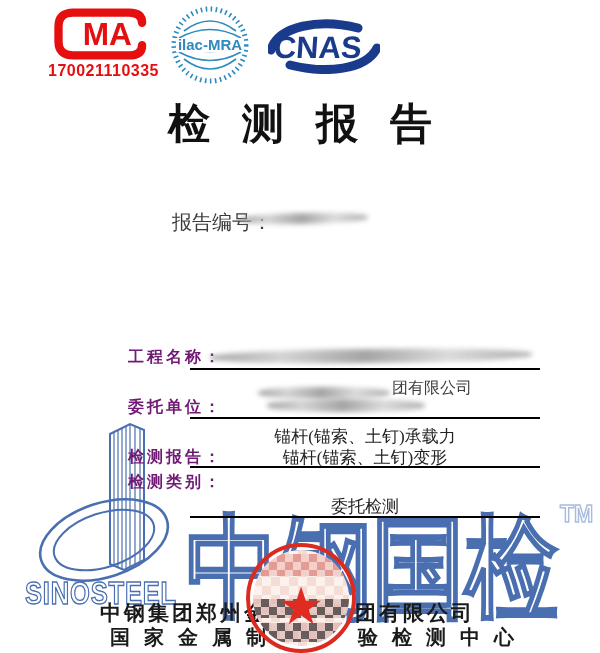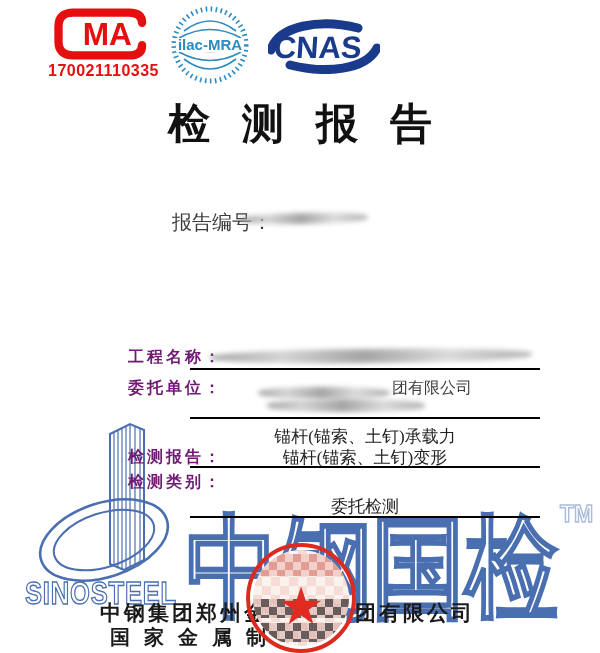--- a/index.html
+++ b/index.html
@@ -110,21 +110,21 @@
   <div class="redact redact-reportno"></div>
 
   <div class="label" style="top:347px;">工程名称：</div>
   <div class="redact redact-project"></div>
   <div class="uline" style="top:368px;"></div>
 
   <div class="client-row">
     <div class="redact redact-client1"></div>
     <span class="client-suffix">团有限公司</span>
   </div>
-  <div class="label" style="top:378px;font-family:Liberation Mono, monospace;">委托单位：</div>
+  <div class="label" style="top:397px;font-family:Liberation Mono, monospace;">委托单位：</div>
   <div class="redact redact-client2"></div>
   <div class="uline" style="top:417px;"></div>
 
   <div class="content" style="top:446px;">锚杆(锚索、土钉)变形</div>
   <div class="content" style="top:425px;">锚杆(锚索、土钉)承载力</div>
   <div class="label" style="top:447px;">检测报告：</div>
   <div class="uline" style="top:466px;"></div>
 
   <div class="content" style="top:495px;">委托检测</div>
   <div class="label" style="top:472px;">检测类别：</div>
@@ -145,20 +145,21 @@
   </svg>
 
   <svg class="wm-main-svg" viewBox="0 0 412 160">
     <text class="wm-main-text" x="8" y="114" textLength="372" lengthAdjust="spacingAndGlyphs">中钢国检</text>
     <text class="wm-tm" x="382" y="30">TM</text>
   </svg>
 
   <span class="footer-span f1 f1l">中钢集团郑州金</span>
   <span class="footer-span f1 f1r">团有限公司</span>
   <span class="footer-span f2 f2l">国家金属制</span>
+  <span class="footer-span f2 f2r">验检测中心</span>
 
   <div class="seal">
     <div class="seal-inner">
       <div class="seal-strip strip-red"></div>
       <div class="seal-strip strip-dark1"></div>
       <div class="seal-strip strip-dark2"></div>
       <div class="seal-star">★</div>
     </div>
     <div class="seal-ring"></div>
   </div>

